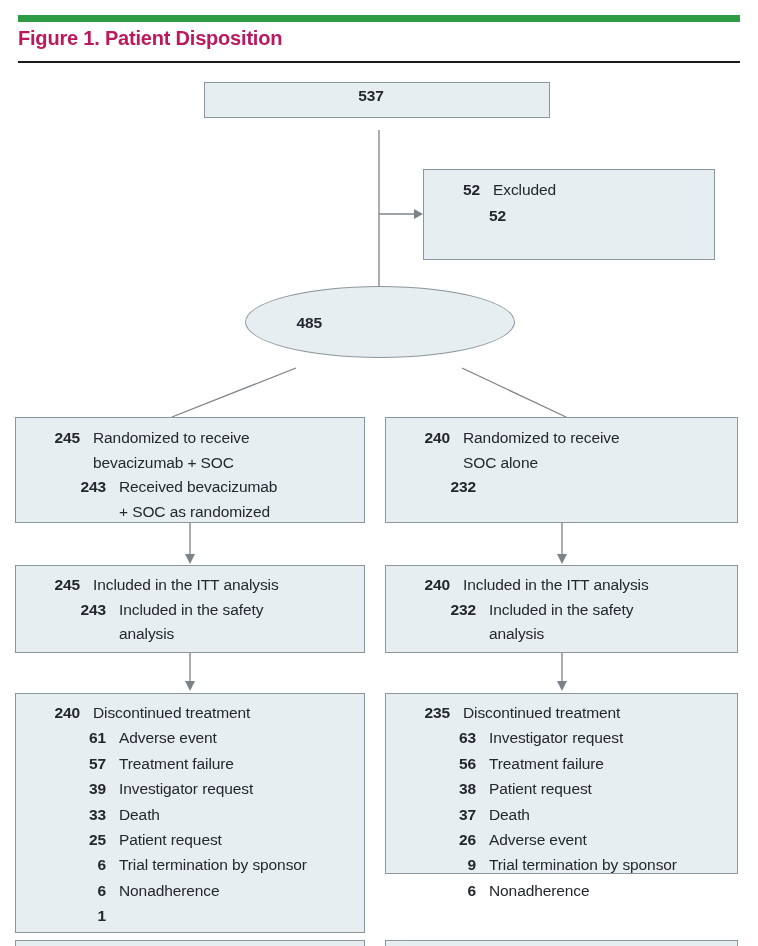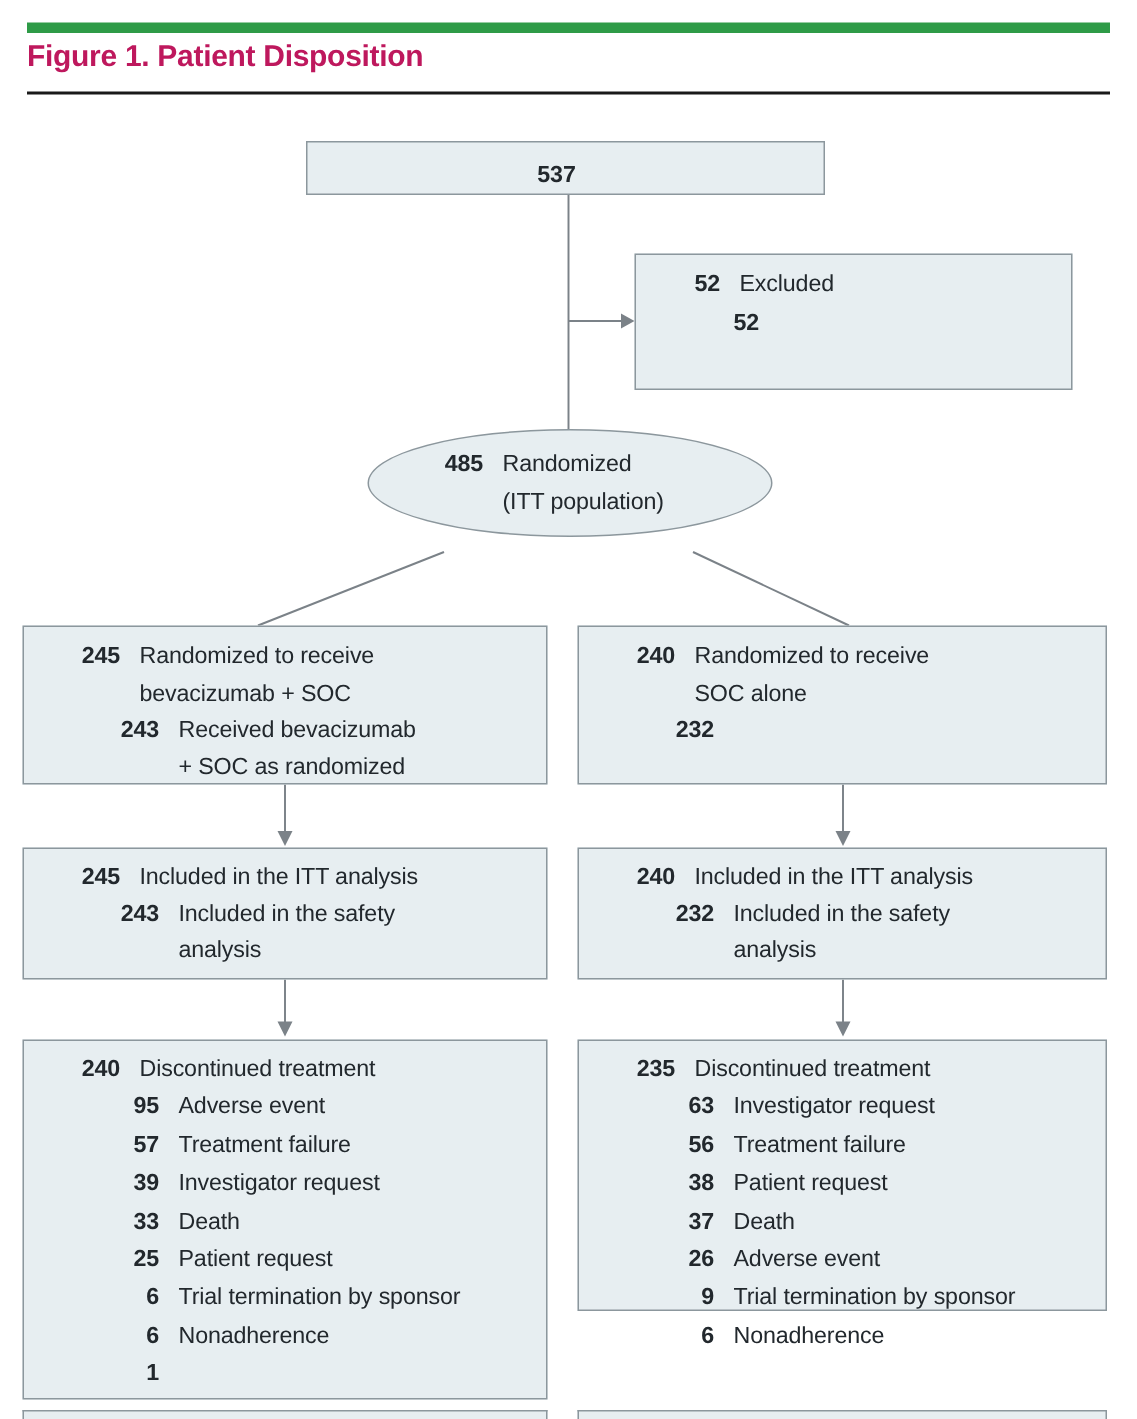--- a/index.html
+++ b/index.html
@@ -30,21 +30,21 @@
     position:absolute;background:var(--boxfill);border:1px solid var(--boxborder);
     box-sizing:border-box;font-size:15.5px;letter-spacing:-0.1px;line-height:25px;
   }
   .row{display:flex;align-items:flex-start;}
   .num{flex:none;width:42px;text-align:right;margin-right:13px;font-weight:700;}
   .lbl{white-space:pre-line;}
   .sub{margin-left:26px;}
   .row-center{justify-content:center;}
   .row-center .num{width:auto;margin-right:12px;}
 
-  #box-eligibility{left:204px;top:94px;width:346px;height:36px;display:flex;flex-direction:column;justify-content:flex-end;}
+  #box-eligibility{left:204px;top:82px;width:346px;height:36px;display:flex;flex-direction:column;justify-content:flex-start;}
   #box-excluded{left:423px;top:169px;width:292px;height:91px;padding:7px 8px 16px 14px;line-height:26px;}
   #ellipse-randomized{
     left:245px;top:286px;width:270px;height:72px;border-radius:50%;
     display:flex;flex-direction:column;justify-content:center;padding-left:34px;
   }
   #box-arm-left-assignment{left:15px;top:417px;width:350px;height:106px;padding:8px 8px 0 22px;line-height:24.5px;}
   #box-arm-right-assignment{left:385px;top:417px;width:353px;height:106px;padding:8px 8px 0 22px;line-height:24.5px;}
   #box-arm-left-analysis{left:15px;top:565px;width:350px;height:88px;padding:7px 8px 0 22px;line-height:24.5px;}
   #box-arm-right-analysis{left:385px;top:565px;width:353px;height:88px;padding:7px 8px 0 22px;line-height:24.5px;}
   #box-arm-left-discontinued{left:15px;top:693px;width:350px;height:240px;padding:6px 8px 0 22px;line-height:25.4px;}
@@ -90,22 +90,20 @@
       <span class="lbl">Excluded</span>
     </div>
     <div class="row sub">
       <span class="num">52</span>
     </div>
   </div>
 
   <div class="box" id="ellipse-randomized">
     <div class="row">
       <span class="num">485</span>
-      <span class="lbl">Randomized
-(ITT population)</span>
     </div>
   </div>
 
   <div class="box" id="box-arm-left-assignment">
     <div class="row">
       <span class="num">245</span>
       <span class="lbl">Randomized to receive
 bevacizumab + SOC</span>
     </div>
     <div class="row sub">
@@ -149,21 +147,21 @@
 analysis</span>
     </div>
   </div>
 
   <div class="box" id="box-arm-left-discontinued">
     <div class="row">
       <span class="num">240</span>
       <span class="lbl">Discontinued treatment</span>
     </div>
     <div class="row sub">
-      <span class="num">95</span>
+      <span class="num">61</span>
       <span class="lbl">Adverse event</span>
     </div>
     <div class="row sub">
       <span class="num">57</span>
       <span class="lbl">Treatment failure</span>
     </div>
     <div class="row sub">
       <span class="num">39</span>
       <span class="lbl">Investigator request</span>
     </div>

